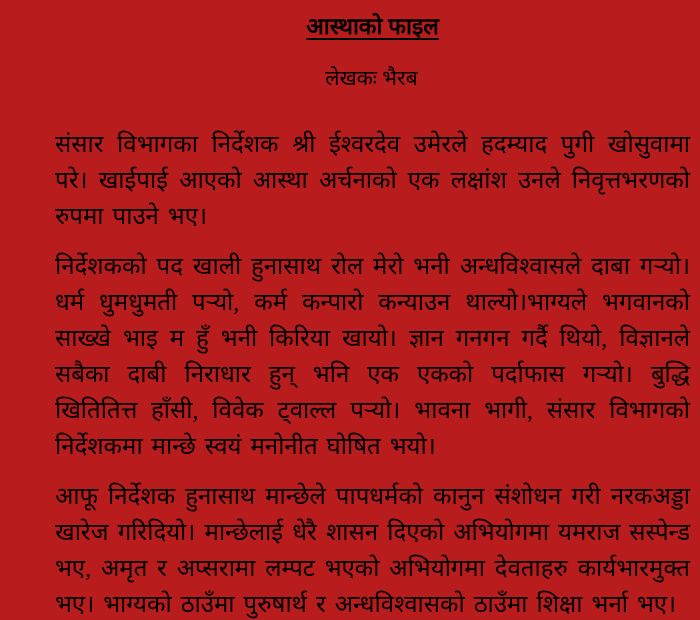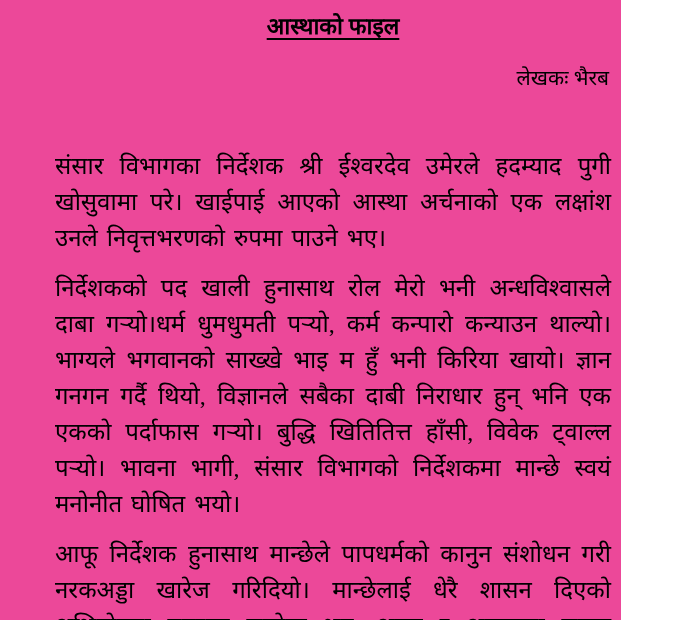--- a/index.html
+++ b/index.html
@@ -2,54 +2,54 @@
 <html><head>
 <meta charset="utf-8">
 <style>
   html, body {
     margin: 0;
     padding: 0;
     background: #ffffff;
   }
   .page {
     position: relative;
-    width: 621px;
+    width: 700px;
     height: 620px;
     box-sizing: border-box;
-    background: #ec4899;
+    background: #b91c1c;
     color: #000000;
     font-family: "Liberation Serif", "DejaVu Serif", serif;
     padding: 12px 10px 0 55px;
     overflow: hidden;
   }
   .title {
     margin: 0;
     font-size: 23px;
     font-weight: 600;
     line-height: 30px;
     text-align: center;
     text-decoration: underline;
     text-underline-offset: 4px;
   }
   .byline {
     margin-top: 22px;
     font-size: 21px;
     line-height: 28px;
-    text-align: right;
+    text-align: center;
     padding-right: 2px;
   }
   .body-para {
     font-size: 24px;
     line-height: 36px;
     text-align: justify;
     word-spacing: 3px;
     margin: 0;
   }
   .body-para.first {
-    margin-top: 56px;
+    margin-top: 34px;
   }
   .body-para + .body-para {
     margin-top: 14px;
   }
 </style>
 </head>
 <body>
 
 <div class="page">
   <h1 class="title">आस्थाको फाइल</h1>

